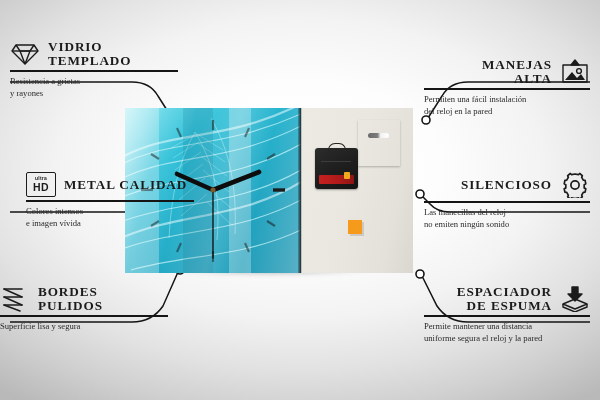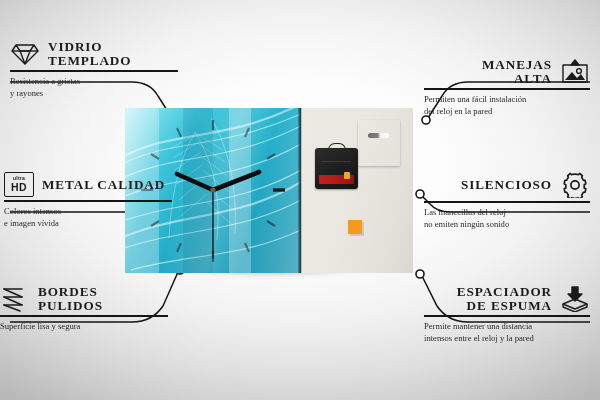--- a/index.html
+++ b/index.html
@@ -242,21 +242,21 @@
       <div class="titles">
         <span class="t-line">VIDRIO</span>
         <span class="t-line">TEMPLADO</span>
       </div>
     </div>
     <div class="rule"></div>
     <div class="desc">Resistencia a grietas
 y rayones</div>
   </div>
 
-  <div class="callout left" style="left:4px;top:172px;width:168px;">
+  <div class="callout left" style="left:26px;top:172px;width:168px;">
     <div class="co-head">
       <div class="hdbadge ic">
         <span class="u">ultra</span>
         <span class="h">HD</span>
       </div>
       <div class="titles">
         <span class="t-line">METAL CALIDAD</span>
       </div>
     </div>
     <div class="rule"></div>
@@ -331,16 +331,16 @@
       <svg class="ic" width="30" height="26" viewBox="0 0 30 26">
         <g fill="none" stroke="#1b1b1b" stroke-width="1.4" stroke-linejoin="round">
           <path d="M12,1 h6 v7 h4 l-7,7 -7,-7 h4 Z" fill="#1b1b1b"></path>
           <path d="M15,13 L27,18 L15,23 L3,18 Z"></path>
           <path d="M3,18 v3 l12,5 12,-5 v-3"></path>
         </g>
       </svg>
     </div>
     <div class="rule"></div>
     <div class="desc">Permite mantener una distancia
-intensos entre el reloj y la pared</div>
+uniforme segura el reloj y la pared</div>
   </div>
 
 </div>
 
 </body></html>

